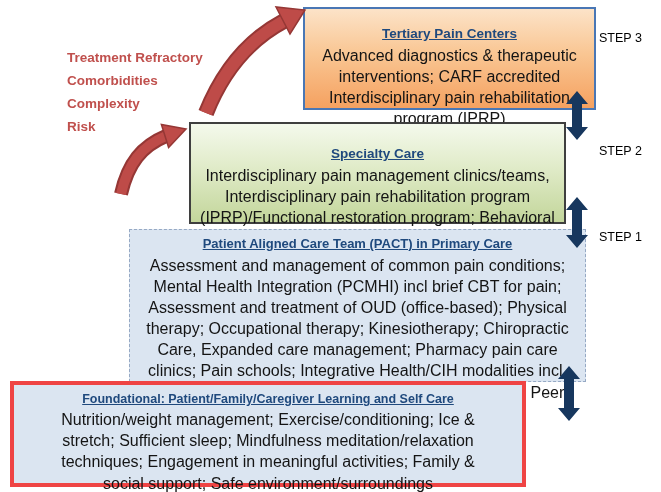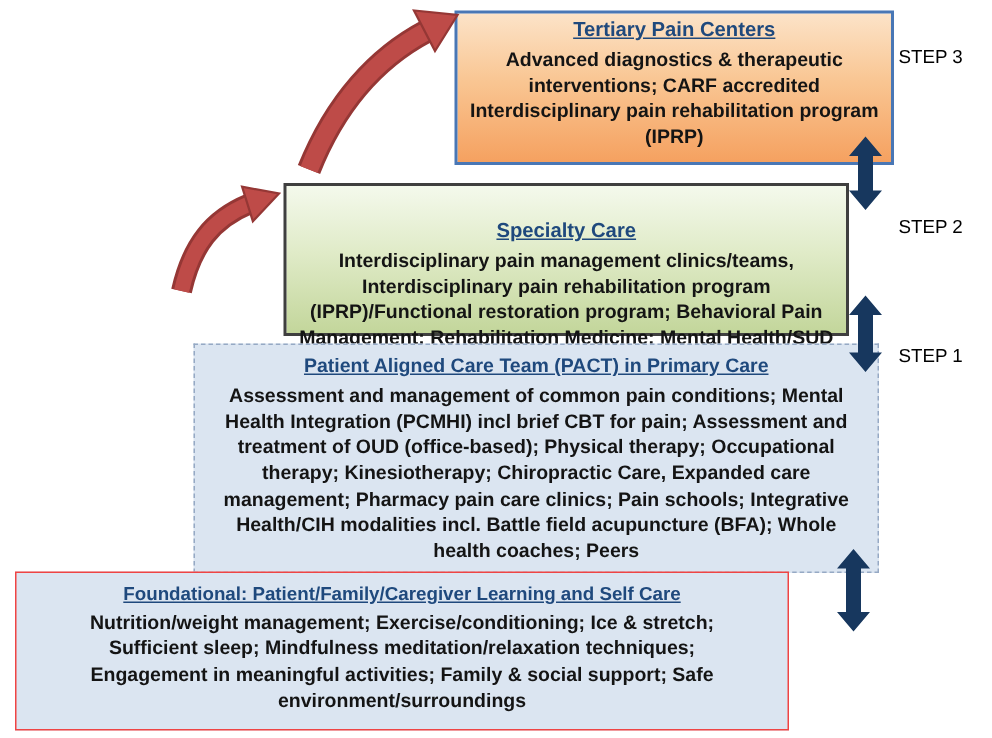--- a/index.html
+++ b/index.html
@@ -8,44 +8,44 @@
   .canvas {
     position:relative; width:661px; height:492px;
     background:#ffffff; overflow:hidden;
   }
   .box { position:absolute; text-align:center; }
   .box-title {
     font-weight:bold; color:#1F497D; text-decoration:underline;
     font-size:13.5px; line-height:1.3; margin-bottom:2px;
   }
   .box-body {
-    font-weight:bold; color:#141414; font-size:13px; line-height:1.32;
+    font-weight:normal; color:#141414; font-size:16px; line-height:1.32;
   }
   .tertiary {
     left:303px; top:7px; width:293px; height:103px;
     border:2px solid #4977B5;
     background:linear-gradient(to bottom,#FCE3C8 0%,#F9C693 45%,#F5A160 100%);
-    padding:2px 8px;
+    padding:16px 8px;
   }
   .specialty {
     left:189px; top:122px; width:377px; height:102px;
     border:2px solid #3F3F3F;
     background:linear-gradient(to bottom,#F4F9EC 0%,#E0EBC8 45%,#C3D69B 100%);
     padding:21px 8px;
   }
   .pact {
     left:99px; top:229px; width:457px; height:153px;
     background:#DBE5F1; border:1px dashed #96A9C4;
     padding:6px 8px;
     margin-left:30px;
   }
   .pact .box-title { font-size:13px; }
   .foundational {
     left:10px; top:381px; width:516px; height:106px;
-    background:#DBE5F1; border:1px solid #ef4444;
+    background:#DBE5F1; border:4px solid #ef4444;
     padding:6px 26px;
   }
   .foundational .box-title { font-size:12.5px; }
   .step-label {
     position:absolute; left:599px; width:62px;
     font-weight:normal; font-size:12.5px; color:#000000;
   }
   .step-3 { top:31px; }
   .step-2 { top:144px; }
   .step-1 { top:230px; }
@@ -57,20 +57,26 @@
   .overlay {
     position:absolute; left:0; top:0; width:661px; height:492px;
     pointer-events:none;
   }
 </style>
 </head>
 <body>
 
 <div class="canvas">
 
+  <div class="risk-list">
+    <div>Treatment Refractory</div>
+    <div>Comorbidities</div>
+    <div>Complexity</div>
+    <div>Risk</div>
+  </div>
 
   <div class="box tertiary">
     <div class="box-title">Tertiary Pain Centers</div>
     <div class="box-body">Advanced diagnostics &amp; therapeutic interventions; CARF accredited Interdisciplinary pain rehabilitation program (IPRP)</div>
   </div>
   <div class="step-label step-3">STEP 3</div>
 
   <div class="box specialty">
     <div class="box-title">Specialty Care</div>
     <div class="box-body">Interdisciplinary pain management clinics/teams, Interdisciplinary pain rehabilitation program (IPRP)/Functional restoration program; Behavioral Pain Management; Rehabilitation Medicine; Mental Health/SUD Programs</div>

